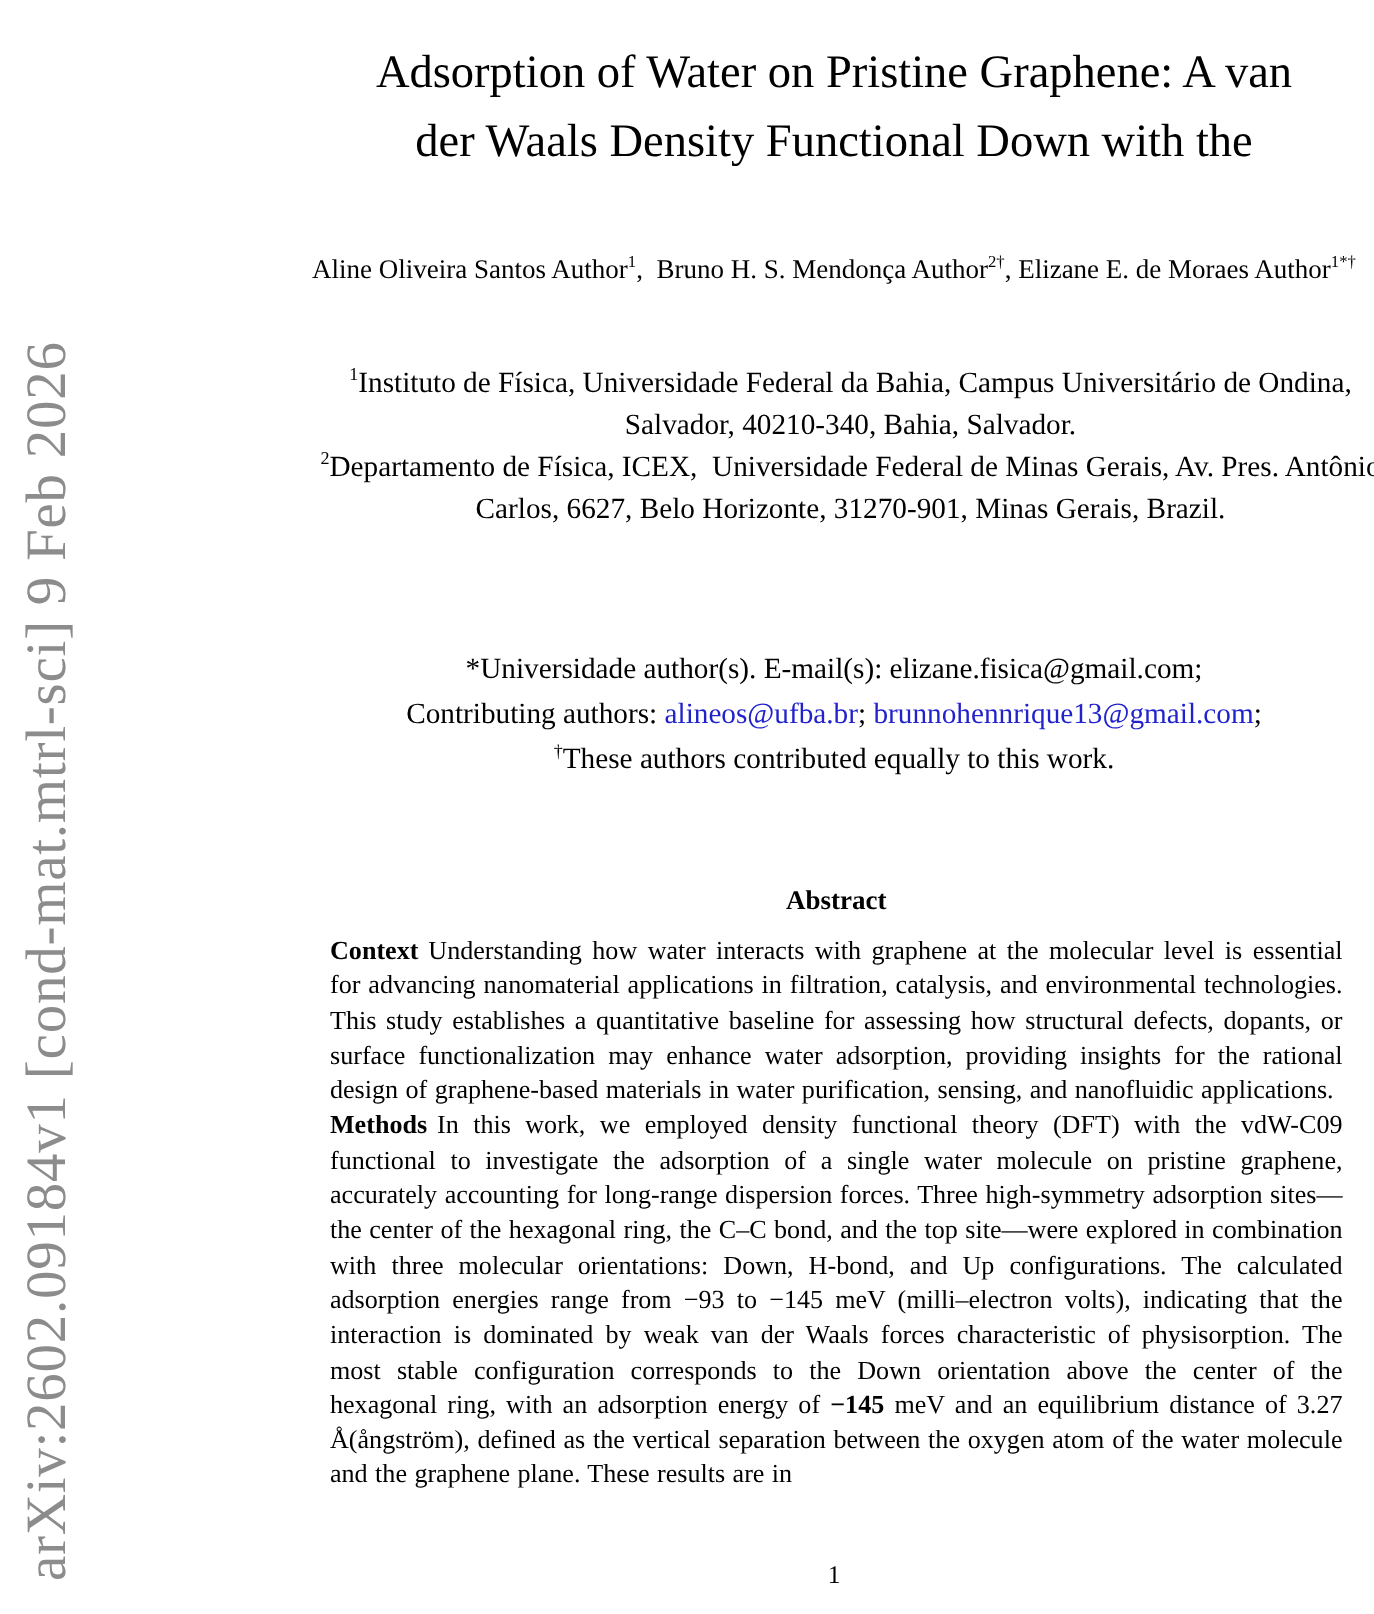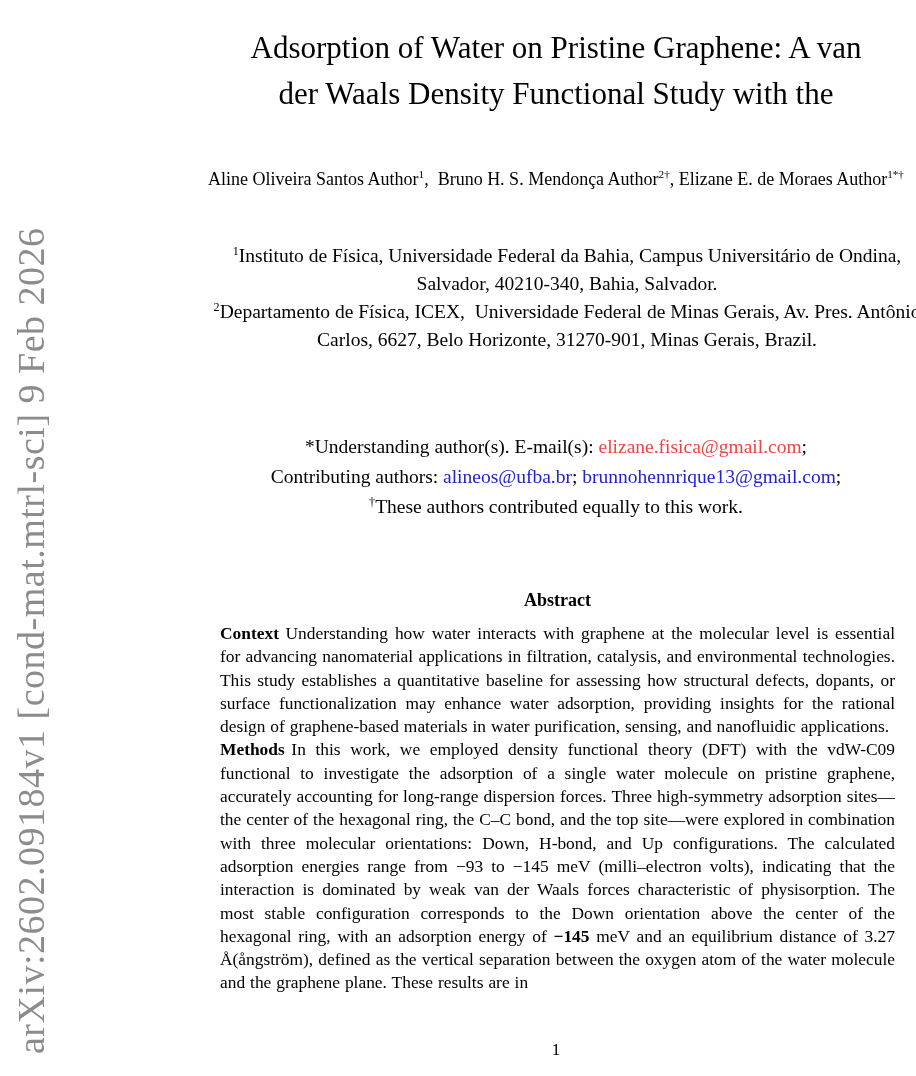--- a/index.html
+++ b/index.html
@@ -96,32 +96,32 @@
 </style>
 </head>
 <body>
 
 <div class="page" style="color: rgb(0, 0, 0);">
 
   <div class="watermark" style="color: rgb(140, 140, 140);">arXiv:2602.09184v1  [cond-mat.mtrl-sci]  9 Feb 2026</div>
 
   <h1 class="title">
     <span class="title-line">Adsorption of Water on Pristine Graphene: A van</span>
-    <span class="title-line">der Waals Density Functional Study with the</span>
+    <span class="title-line">der Waals Density Functional Down with the</span>
   </h1>
 
   <div class="authors"><span><span>Aline Oliveira Santos Author</span><sup>1</sup><span>,&nbsp; </span></span><span><span>Bruno H. S. Mendonça Author</span><sup>2†</sup><span>, </span></span><span><span>Elizane E. de Moraes Author</span><sup>1*†</sup></span></div>
 
   <div class="affiliations">
     <div><sup>1</sup><span>Instituto de Física, Universidade Federal da Bahia, Campus Universitário de Ondina, Salvador, 40210-340, Bahia, Salvador.</span></div>
     <div><sup>2</sup><span>Departamento de Física, ICEX,&nbsp; Universidade Federal de Minas Gerais, Av. Pres. Antônio Carlos, 6627, Belo Horizonte, 31270-901, Minas Gerais, Brazil.</span></div>
   </div>
 
   <div class="correspondence">
-    <div><span>*Understanding author(s). E-mail(s): </span><a class="email" style="color: #ef4444;">elizane.fisica@gmail.com</a><span>;</span></div>
+    <div><span>*Universidade author(s). E-mail(s): </span><a class="email" style="color: #000000;">elizane.fisica@gmail.com</a><span>;</span></div>
     <div><span>Contributing authors: </span><a class="email" style="color: rgb(34, 34, 204);">alineos@ufba.br</a><span>; </span><a class="email" style="color: rgb(34, 34, 204);">brunnohennrique13@gmail.com</a><span>;</span></div>
     <div><sup>†</sup><span>These authors contributed equally to this work.</span></div>
   </div>
 
   <div class="abstract">
     <h2 class="abstract-heading">Abstract</h2>
     <p class="abs-p"><b class="abs-label">Context</b><span>Understanding how water interacts with graphene at the molecular level is essential for advancing nanomaterial applications in filtration, catalysis, and environmental technologies. This study establishes a quantitative baseline for assessing how structural defects, dopants, or surface functionalization may enhance water adsorption, providing insights for the rational design of graphene-based materials in water purification, sensing, and nanofluidic applications.</span></p>
     <p class="abs-p"><b class="abs-label">Methods</b><span>In this work, we employed density functional theory (DFT) with the vdW-C09 functional to investigate the adsorption of a single water molecule on pristine graphene, accurately accounting for long-range dispersion forces. Three high-symmetry adsorption sites—the center of the hexagonal ring, the C–C bond, and the top site—were explored in combination with three molecular orientations: Down, H-bond, and Up configurations. The calculated adsorption energies range from −93 to −145 meV (milli–electron volts), indicating that the interaction is dominated by weak van der Waals forces characteristic of physisorption. The most stable configuration corresponds to the Down orientation above the center of the hexagonal ring, with an adsorption energy of </span><b>−145</b><span> meV and an equilibrium distance of 3.27 Å(ångström), defined as the vertical separation between the oxygen atom of the water molecule and the graphene plane. These results are in</span></p>
   </div>
 

